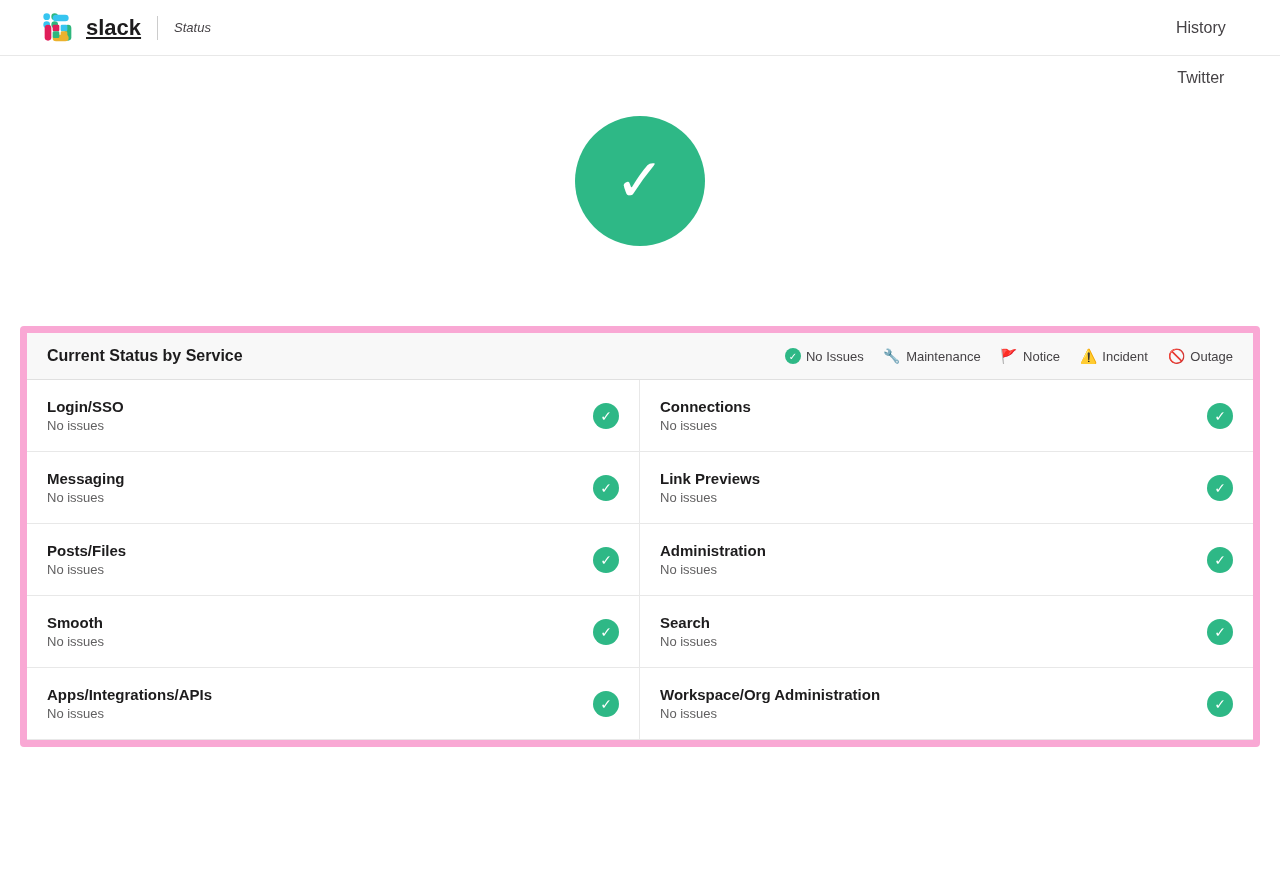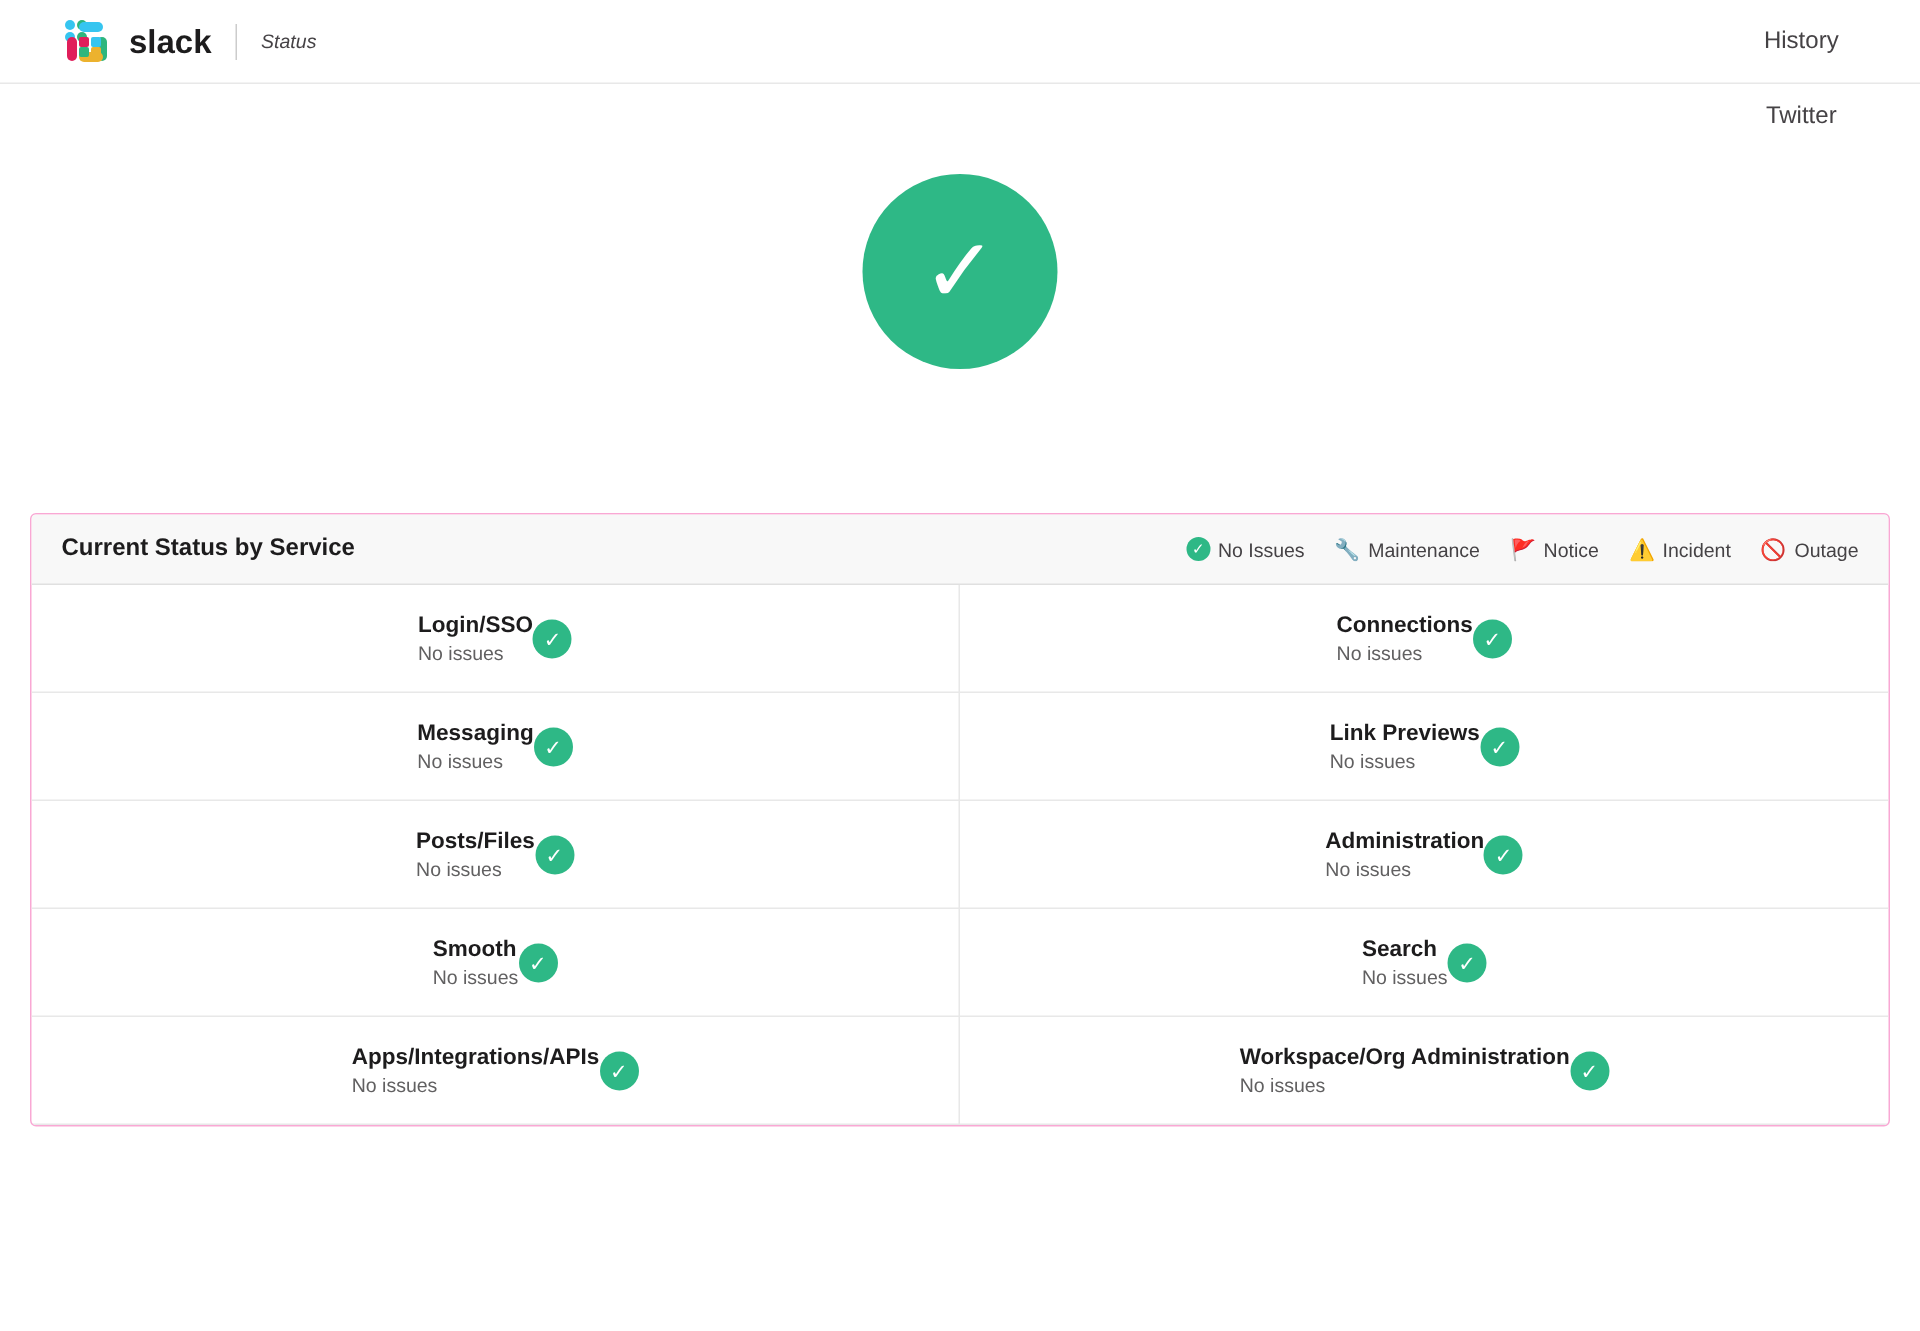--- a/index.html
+++ b/index.html
@@ -21,20 +21,21 @@
     }
     .logo-area {
       display: flex;
       align-items: center;
       gap: 10px;
     }
     .logo-text {
       font-size: 22px;
       font-weight: 700;
       color: #1d1c1d;
+      text-decoration: underline;
     }
     .header-divider {
       width: 1px;
       height: 24px;
       background: #ccc;
       margin: 0 4px;
     }
     .header-status-label {
       font-size: 13px;
       color: #454245;
@@ -83,22 +84,22 @@
       margin-bottom: 12px;
     }
     .hero-subtitle {
       font-size: 18px;
       color: #616061;
     }
 
     
     .status-section {
       max-width: 1240px;
-      margin: 16px auto 40px;
-      border: 1px solid #f9a8d4;
+      margin: 0 auto 40px;
+      border: 7px solid #f9a8d4;
       border-radius: 4px;
       overflow: hidden;
     }
 
     .status-header {
       display: flex;
       align-items: center;
       justify-content: space-between;
       background: #f8f8f8;
       padding: 14px 20px;
@@ -140,21 +141,21 @@
     
     .services-grid {
       display: grid;
       grid-template-columns: 1fr 1fr;
     }
     .service-cell {
       padding: 18px 20px;
       border-bottom: 1px solid #e8e8e8;
       display: flex;
       align-items: center;
-      justify-content: center;
+      justify-content: space-between;
     }
     .service-cell:nth-child(odd) {
       border-right: 1px solid #e8e8e8;
     }
     .service-info {}
     .service-name {
       font-size: 15px;
       font-weight: 600;
       color: #1d1c1d;
       margin-bottom: 3px;

